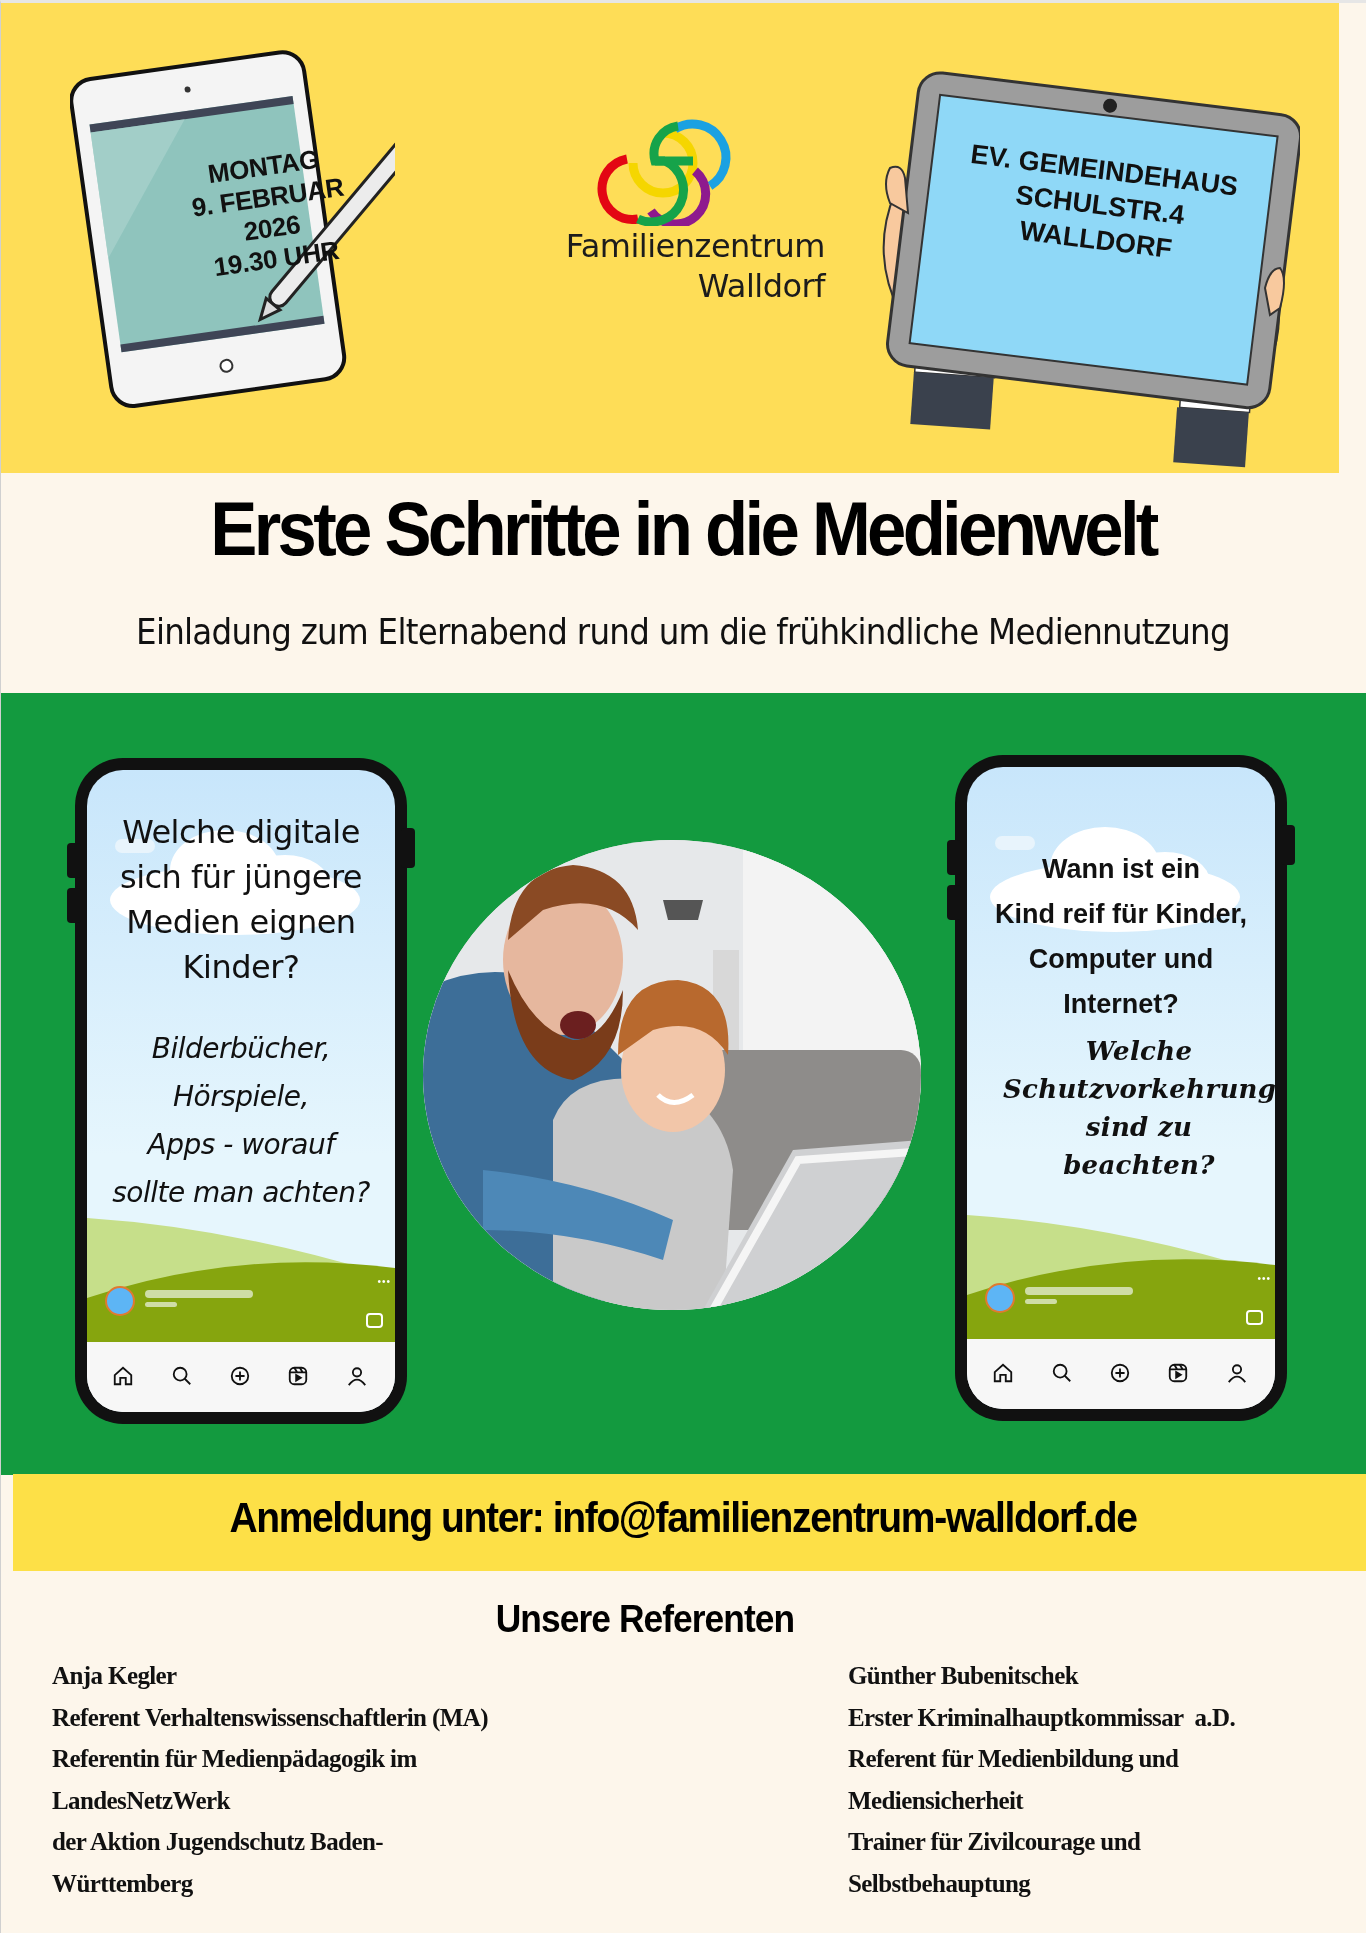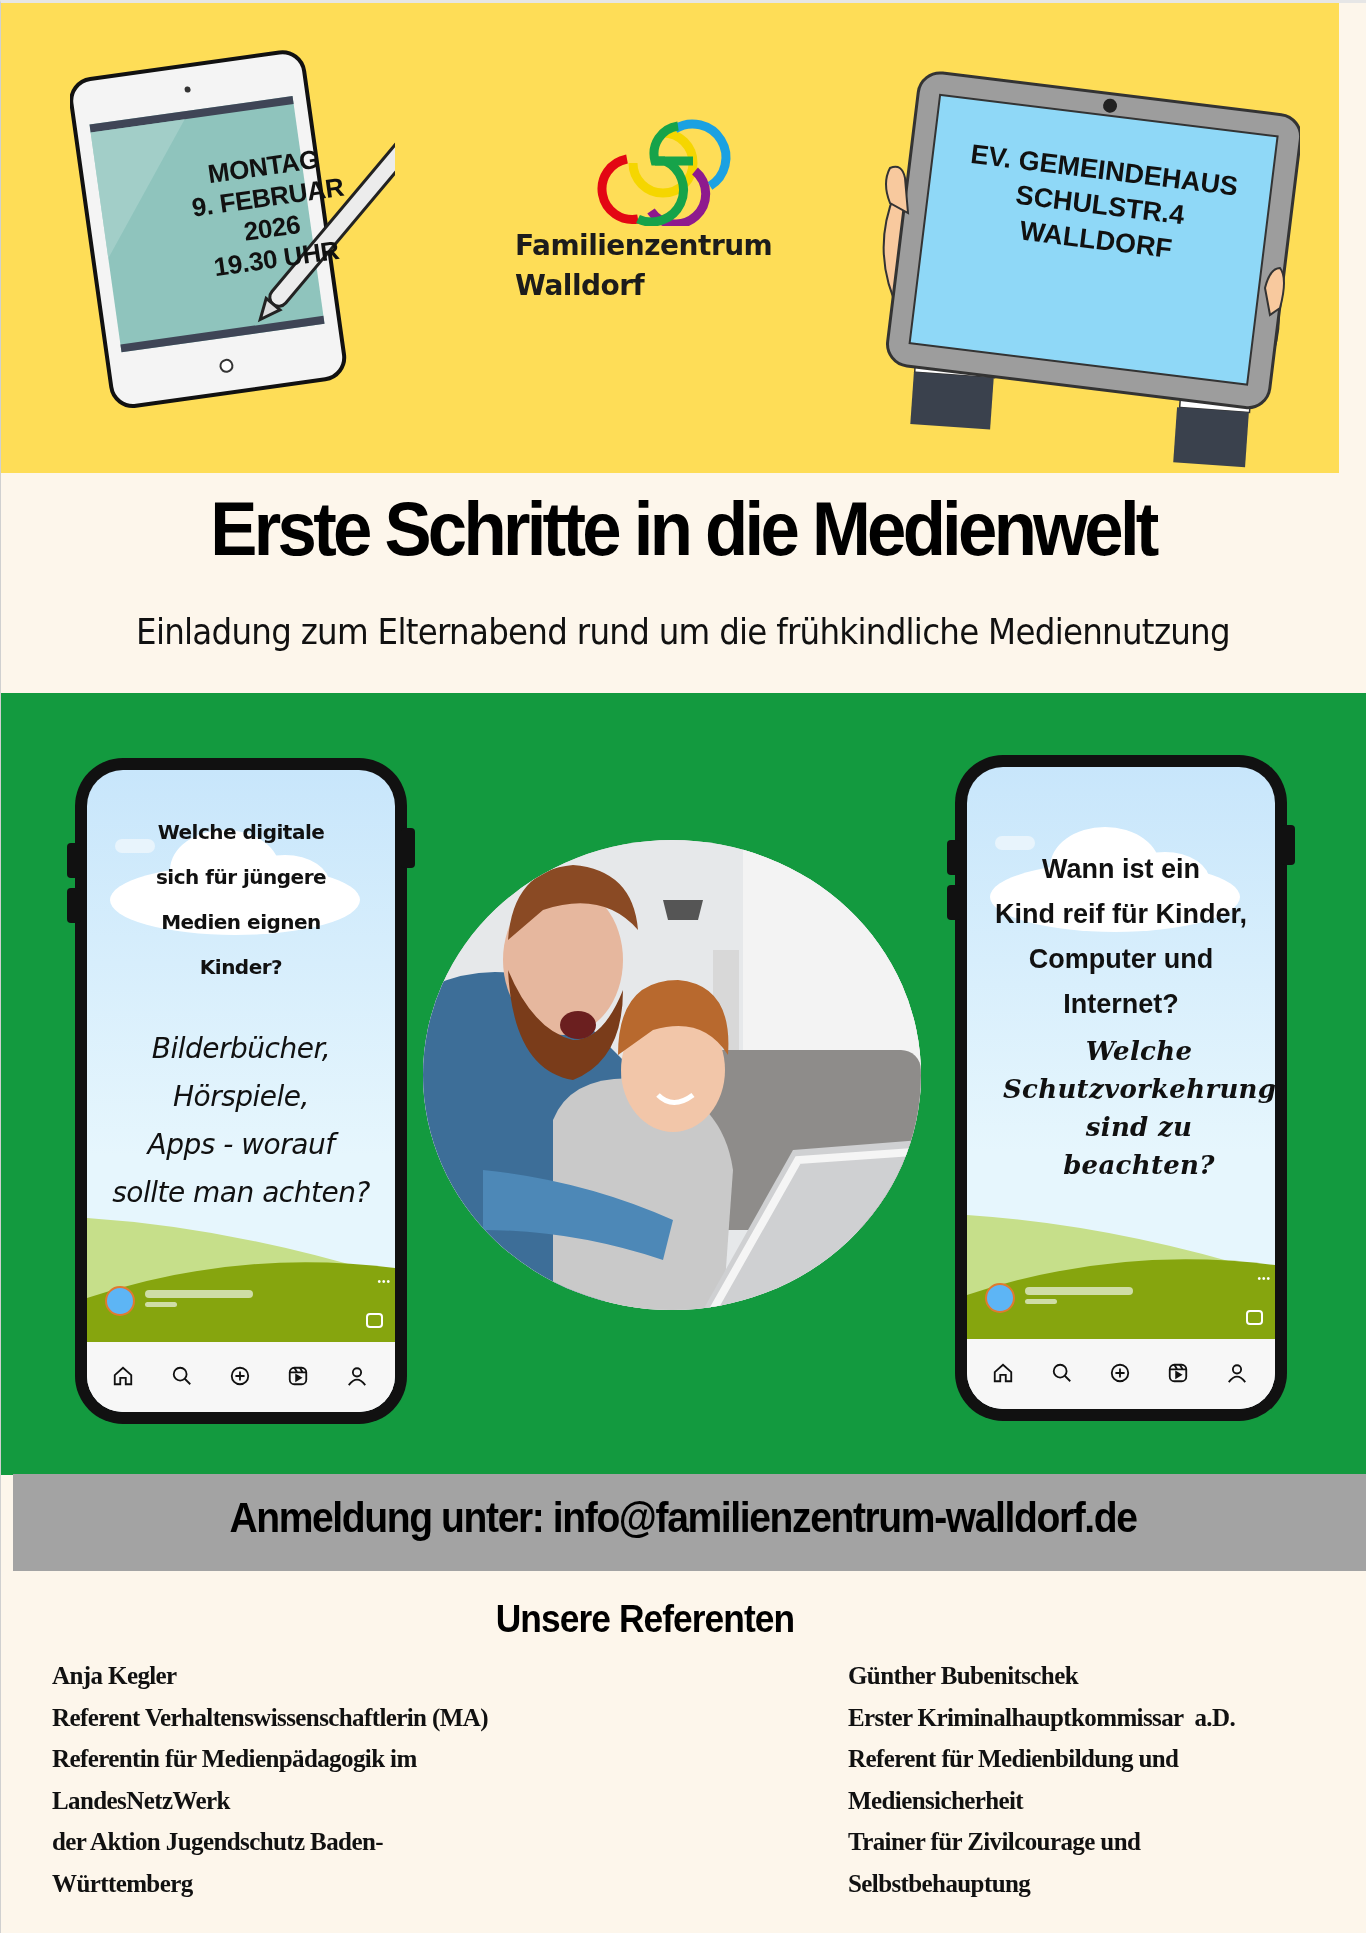--- a/index.html
+++ b/index.html
@@ -5,53 +5,53 @@
   * { box-sizing: border-box; margin: 0; padding: 0; }
   html, body { width: 1366px; height: 1933px; background: #fdf6eb; overflow: hidden; }
   body { position: relative; font-family: "Liberation Sans", sans-serif; color: #000; }
   .page-edge { position: absolute; left: 0; top: 0; width: 1366px; height: 1933px; border-left: 1px solid #d0d0d0; border-top: 3px solid #e6e6e6; pointer-events: none; }
 
   
   .header { position: absolute; left: 0; top: 3px; width: 1339px; height: 470px; background: #fedd57; }
   .tablet-left { position: absolute; left: 70px; top: 38px; width: 325px; height: 370px; }
   .tablet-left .text { position: absolute; left: 100px; top: 110px; width: 200px; transform: rotate(-8deg); text-align: center; font-family: "Liberation Sans", sans-serif; font-weight: bold; font-size: 26px; line-height: 31px; color: #111; letter-spacing: -0.3px; transform-origin: center; }
   .logo { position: absolute; left: 515px; top: 88px; width: 320px; height: 230px; }
-  .logo .logo-name { position: absolute; left: 0; top: 135px; width: 310px; text-align: left; font-family: "DejaVu Sans", sans-serif; font-weight: bold; font-size: 28px; line-height: 40px; color: #1c1c1c; letter-spacing: -0.5px; }
+  .logo .logo-name { position: absolute; left: 0; top: 135px; width: 310px; text-align: right; font-family: "DejaVu Sans", sans-serif; font-weight: normal; font-size: 32px; line-height: 40px; color: #1c1c1c; letter-spacing: -0.5px; }
   .tablet-right { position: absolute; left: 860px; top: 50px; width: 440px; height: 420px; }
   .tablet-right .text { position: absolute; left: 90px; top: 100px; width: 300px; transform: rotate(7deg); text-align: center; font-weight: bold; font-size: 27px; line-height: 35px; color: #111; }
 
   
   .title { position: absolute; left: 0; top: 485px; width: 1366px; text-align: center; font-family: "Liberation Sans", sans-serif; font-weight: bold; font-size: 76px; letter-spacing: -4px; transform: scaleX(0.93); }
   .subtitle { position: absolute; left: 0; top: 612px; width: 1366px; text-align: center; font-family: "DejaVu Sans", sans-serif; font-size: 35px; letter-spacing: -0.8px; color: #111; transform: scaleX(0.93); }
 
   
   .green { position: absolute; left: 0; top: 693px; width: 1366px; height: 782px; background: #139a3f; }
   .phone { position: absolute; width: 332px; height: 666px; border-radius: 48px; background: #111; }
   .phone .btn { position: absolute; background: #111; border-radius: 4px; width: 14px; }
   .phone .screen { position: absolute; left: 12px; top: 12px; right: 12px; bottom: 12px; border-radius: 36px; overflow: hidden; background: linear-gradient(#c8e6fb, #e6f6fd 60%); }
   .phone .cloud { position: absolute; left: 18px; top: 55px; width: 260px; height: 110px; }
   .phone .hills { position: absolute; left: 0; bottom: 64px; width: 100%; height: 150px; }
   .phone .navbar { position: absolute; left: 0; bottom: 0; width: 100%; height: 70px; background: #f7f7f7; display: flex; justify-content: space-around; align-items: center; padding: 0 8px; }
   .phone .navbar span { width: 24px; height: 24px; display: inline-flex; }
   .phone .q { position: absolute; left: 0; width: 100%; text-align: center; color: #111; }
-  .phone-left .q1 { top: 40px; font-family: "DejaVu Sans", sans-serif; font-weight: bold; font-size: 20px; line-height: 45px; letter-spacing: -0.5px; }
+  .phone-left .q1 { top: 40px; font-family: "DejaVu Sans", sans-serif; font-weight: normal; font-size: 32px; line-height: 45px; letter-spacing: -0.5px; }
   .phone-left .q2 { top: 255px; font-family: "DejaVu Sans", sans-serif; font-style: italic; font-size: 28px; line-height: 48px; letter-spacing: -0.5px; }
   .phone-right .q1 { top: 36px; font-family: "Liberation Sans", sans-serif; font-weight: bold; font-size: 27px; line-height: 45px; margin-top: 44px; }
   .phone-right .q2 { top: 265px; font-family: "DejaVu Serif", serif; font-style: italic; font-weight: bold; font-size: 26px; line-height: 38px; letter-spacing: 0.3px; padding-left: 36px; }
   .post-row { position: absolute; left: 18px; bottom: 92px; width: 270px; height: 34px; }
   .avatar { position: absolute; left: 0; top: 0; width: 30px; height: 30px; border-radius: 50%; background: #5db5f5; border: 2px solid #e07a30; }
   .bar1 { position: absolute; left: 40px; top: 4px; width: 108px; height: 8px; border-radius: 4px; background: #cfdda6; }
   .bar2 { position: absolute; left: 40px; top: 16px; width: 32px; height: 5px; border-radius: 3px; background: #cfdda6; }
   .dots { position: absolute; right: 4px; bottom: 125px; color: #fff; font-size: 10px; letter-spacing: 1px; }
   .save-sq { position: absolute; right: 12px; bottom: 84px; width: 17px; height: 15px; border: 2px solid #fff; border-radius: 4px; }
 
   .photo { position: absolute; left: 423px; top: 840px; width: 498px; height: 470px; border-radius: 50%; overflow: hidden; background: #dcdcdc; }
 
   
-  .reg { position: absolute; left: 13px; top: 1474px; width: 1353px; height: 97px; background: #a3a3a3; }
+  .reg { position: absolute; left: 13px; top: 1474px; width: 1353px; height: 97px; background: #fde047; }
   .reg-text { position: absolute; left: 0; top: 20px; width: 1340px; text-align: center; font-family: "Liberation Sans", sans-serif; font-weight: bold; font-size: 42px; letter-spacing: -1.5px; transform: scaleX(0.93); }
 
   
   .ref-title { position: absolute; left: 0; top: 1598px; width: 1290px; text-align: center; font-family: "Liberation Sans", sans-serif; font-weight: bold; font-size: 38px; letter-spacing: -1px; transform: scaleX(0.93); }
   .speaker { position: absolute; top: 1655px; font-family: Liberation Serif, serif; font-weight: bold; font-size: 25px; line-height: 41.5px; letter-spacing: -0.6px; color: #111; }
   .speaker div { white-space: nowrap; }
   .speaker-left { left: 52px; }
   .speaker-right { left: 848px; }
 </style>
 </head>

